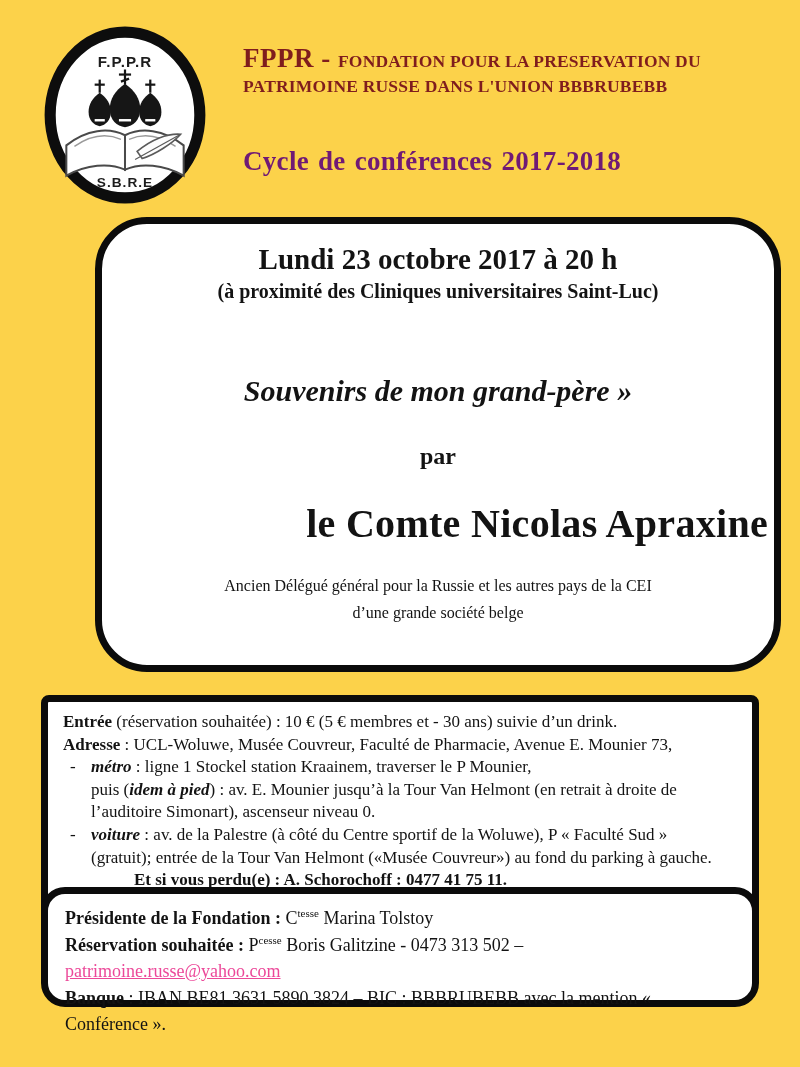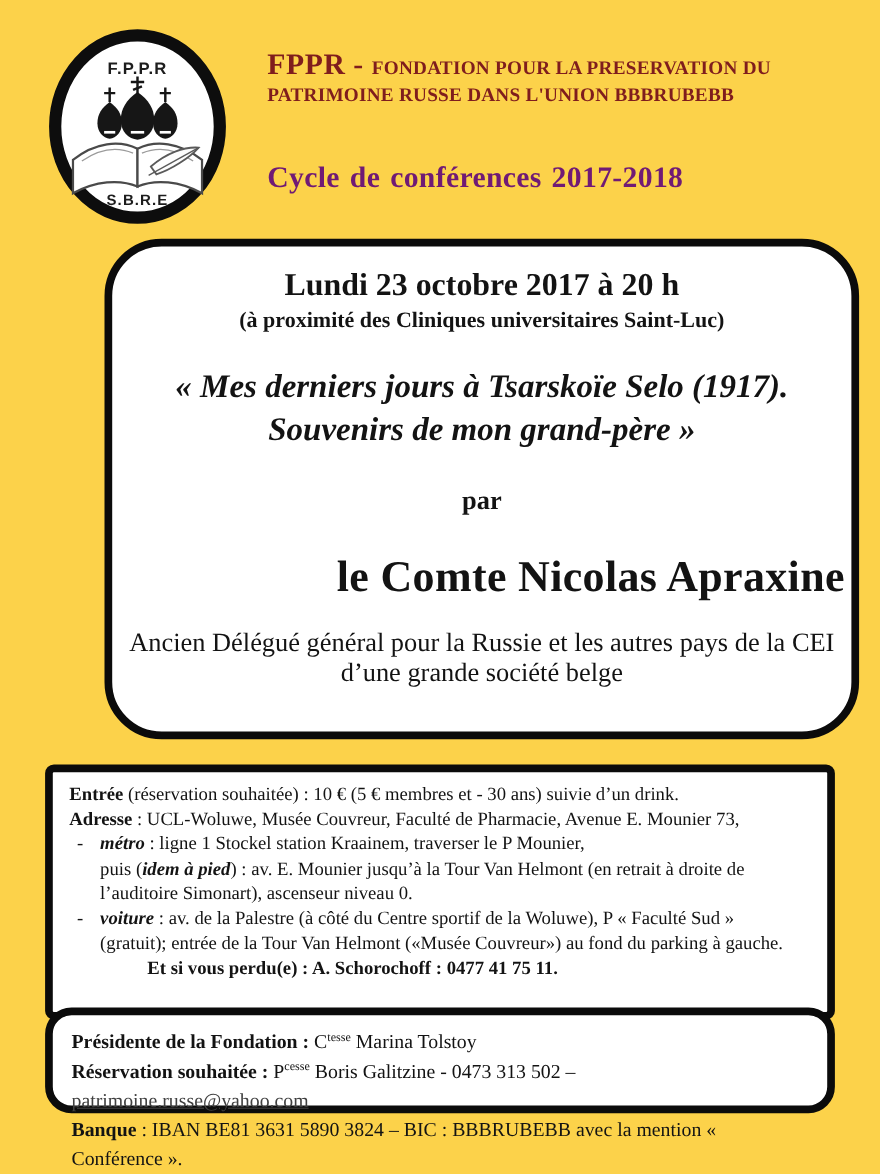--- a/index.html
+++ b/index.html
@@ -28,48 +28,48 @@
     word-spacing:2px;
   }
 
   
   .box{
     position:absolute;background:#ffffff;
     border:7px solid #0b0b0b;box-sizing:border-box;
   }
   .event-box{left:59px;top:217px;width:686px;height:455px;border-radius:52px;text-align:center;margin-left:36px;}
   .info-box{left:41px;top:695px;width:718px;height:232px;border-radius:8px;}
-  .contact-box{left:41px;top:916px;width:718px;height:96px;border-radius:24px;}
+  .contact-box{left:41px;top:887px;width:718px;height:120px;border-radius:24px;}
 
   
   .event-inner{padding:17px 6px 0 6px;}
   .ev-dt{font-size:29px;font-weight:bold;line-height:37px;}
   .ev-venue{font-size:30px;font-weight:bold;line-height:38px;}
   .ev-venue-note{font-size:20px;font-weight:bold;line-height:26px;}
   .ev-talk{font-size:30px;font-weight:bold;font-style:italic;line-height:39px;margin-top:28px;}
   .ev-by{font-size:24px;font-weight:bold;margin-top:33px;}
   .ev-speaker{font-size:40px;font-weight:bold;margin-top:30px;letter-spacing:.3px;text-align:right;}
-  .ev-desc{font-size:24px;line-height:27px;margin-top:25px;}
+  .ev-desc{font-size:16px;line-height:27px;margin-top:25px;}
 
   
   .info-inner{padding:9px 14px 0 15px;font-size:17px;line-height:22.6px;}
   .line{position:relative;}
   .ind1{padding-left:52px;}          
   .bullet-line{padding-left:28px;}
   .dash{position:absolute;left:7px;}
   .cont{padding-left:28px;}
   .lost-line{font-weight:bold;text-align:center;padding-right:160px;}
   .bi{font-weight:bold;font-style:italic;}
   .b{font-weight:bold;}
   .u{text-decoration:underline;}
 
   
   .contact-inner{padding:11px 16px 0 17px;font-size:18px;line-height:26.5px;}
   sup{font-size:11px;line-height:0;}
-  .email-link{color:#404040;text-decoration:underline;cursor:pointer;}
+  .email-link{color:#ec4899;text-decoration:underline;cursor:pointer;}
 </style>
 </head>
 <body>
 
 <div class="page">
 
   <svg class="logo" viewBox="0 0 160 176" aria-hidden="true">
     <ellipse cx="80" cy="88" rx="74" ry="82" fill="#ffffff" stroke="#0d0d0d" stroke-width="11"></ellipse>
     <text x="80" y="41" text-anchor="middle" font-family="Liberation Sans, sans-serif" font-size="15" font-weight="bold" fill="#1d1d1d" letter-spacing="1">F.P.P.R</text>
 
@@ -110,21 +110,21 @@
       <span>PATRIMOINE RUSSE DANS L'UNION BBBRUBEBB</span>
     </div>
   </div>
   <div class="series">Cycle de conférences 2017-2018</div>
 
   <div class="box event-box">
     <div class="event-inner">
       <div class="ev-dt">Lundi 23 octobre 2017 à 20 h</div>
       <div class="ev-venue-note">(à proximité des Cliniques universitaires Saint-Luc)</div>
       <div class="ev-talk">
-        <span>« Mes derniers jours à Tsarskoïe Selo (1917).</span><br>
+        <br>
         <span>Souvenirs de mon grand-père »</span>
       </div>
       <div class="ev-by">par</div>
       <div class="ev-speaker">le Comte Nicolas Apraxine</div>
       <div class="ev-desc">
         <span>Ancien Délégué général pour la Russie et les autres pays de la CEI</span><br>
         <span>d’une grande société belge</span>
       </div>
     </div>
   </div>

